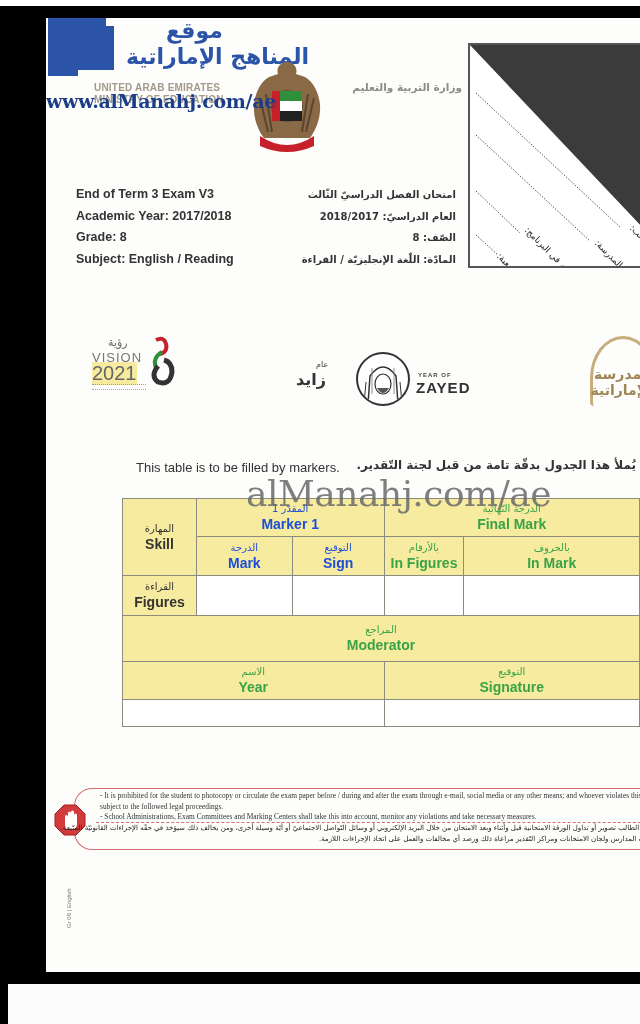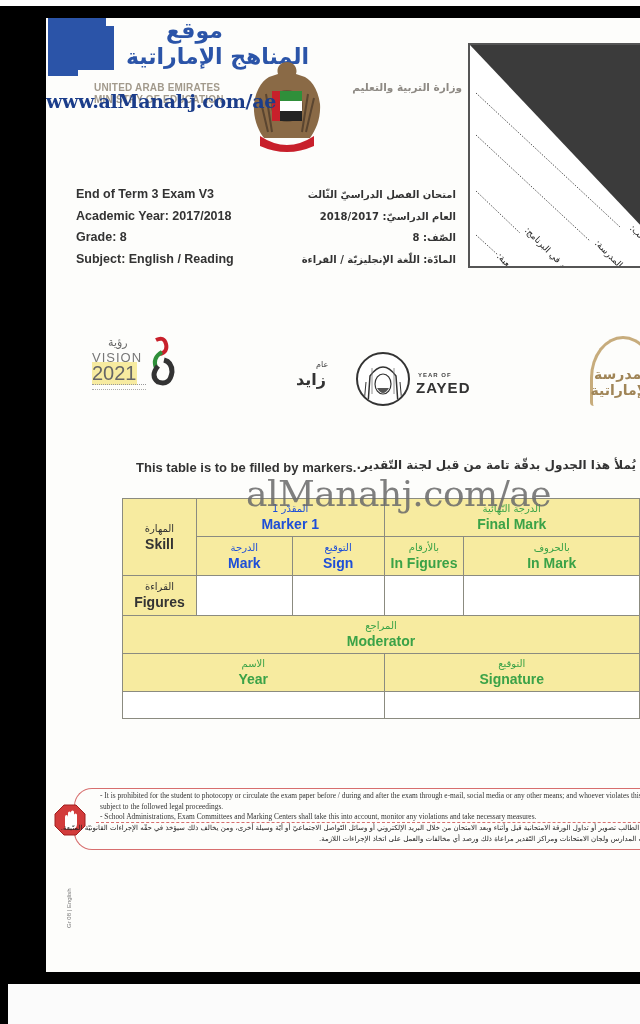--- a/index.html
+++ b/index.html
@@ -45,21 +45,21 @@
   .zayed .portrait { position: absolute; left: 70px; top: 4px; width: 54px; height: 54px; border-radius: 50%; border: 2px solid #333; background: #fff; overflow: hidden; }
   .zayed .en1 { position: absolute; left: 132px; top: 24px; font-size: 6px; color: #444; font-weight: bold; letter-spacing: 1px; }
   .zayed .en2 { position: absolute; left: 130px; top: 31px; font-size: 15px; color: #333; font-weight: bold; letter-spacing: 1px; }
 
   .school { position: absolute; left: 540px; top: 318px; width: 74px; height: 70px; }
   .school .arch { position: absolute; left: 4px; top: 0; width: 66px; height: 70px; border: 3px solid #c7ac7c; border-radius: 50% 50% 4px 4px / 60% 60% 4px 4px; border-bottom: none; }
   .school .t { position: absolute; left: 8px; top: 30px; width: 58px; text-align: center; font-size: 14px; line-height: 16px; color: #a08557; font-family: "DejaVu Sans", sans-serif; direction: rtl; font-weight: bold; }
 
   
   .marker-note { position: absolute; left: 90px; top: 440px; width: 500px; height: 20px; }
-  .marker-note .en { position: absolute; left: 0; top: 2px; font-size: 13px; font-weight: bold; color: #333; }
+  .marker-note .en { position: absolute; left: 0; top: 2px; font-size: 13px; font-weight: normal; color: #333; }
   .marker-note .ar { position: absolute; right: 0; top: 0; font-size: 12px; font-weight: bold; color: #333; direction: rtl; font-family: "DejaVu Sans", sans-serif; }
 
   .watermark2 { position: absolute; left: 200px; top: 455px; font-size: 36px; color: #6a6a6a; font-family: "DejaVu Serif", serif; opacity: 0.85; z-index: 3; letter-spacing: -0.5px; }
 
   table.marks { position: absolute; left: 76px; top: 480px; width: 518px; border-collapse: collapse; }
   table.marks td { border: 1px solid #8b8b80; text-align: center; vertical-align: middle; line-height: 18px; padding: 0; }
   .y { background: #f7eba0; }
   .w { background: #fff; }
   .red { color: #1d4ed8; font-weight: bold; }
   .grn { color: #3aa247; font-weight: bold; }
@@ -223,21 +223,21 @@
     <tr style="height:40px">
       <td class="y dk">
         <span class="ar-sm">القراءة</span>
         <span class="en-lg">Figures</span>
       </td>
       <td class="w"></td>
       <td class="w"></td>
       <td class="w"></td>
       <td class="w"></td>
     </tr>
-    <tr style="height:38px">
+    <tr style="height:46px">
       <td class="y grn" colspan="5">
         <span class="ar-sm">المراجع</span>
         <span class="en-lg">Moderator</span>
       </td>
     </tr>
     <tr style="height:38px">
       <td class="y grn" colspan="3">
         <span class="ar-sm">الاسم</span>
         <span class="en-lg">Year</span>
       </td>

